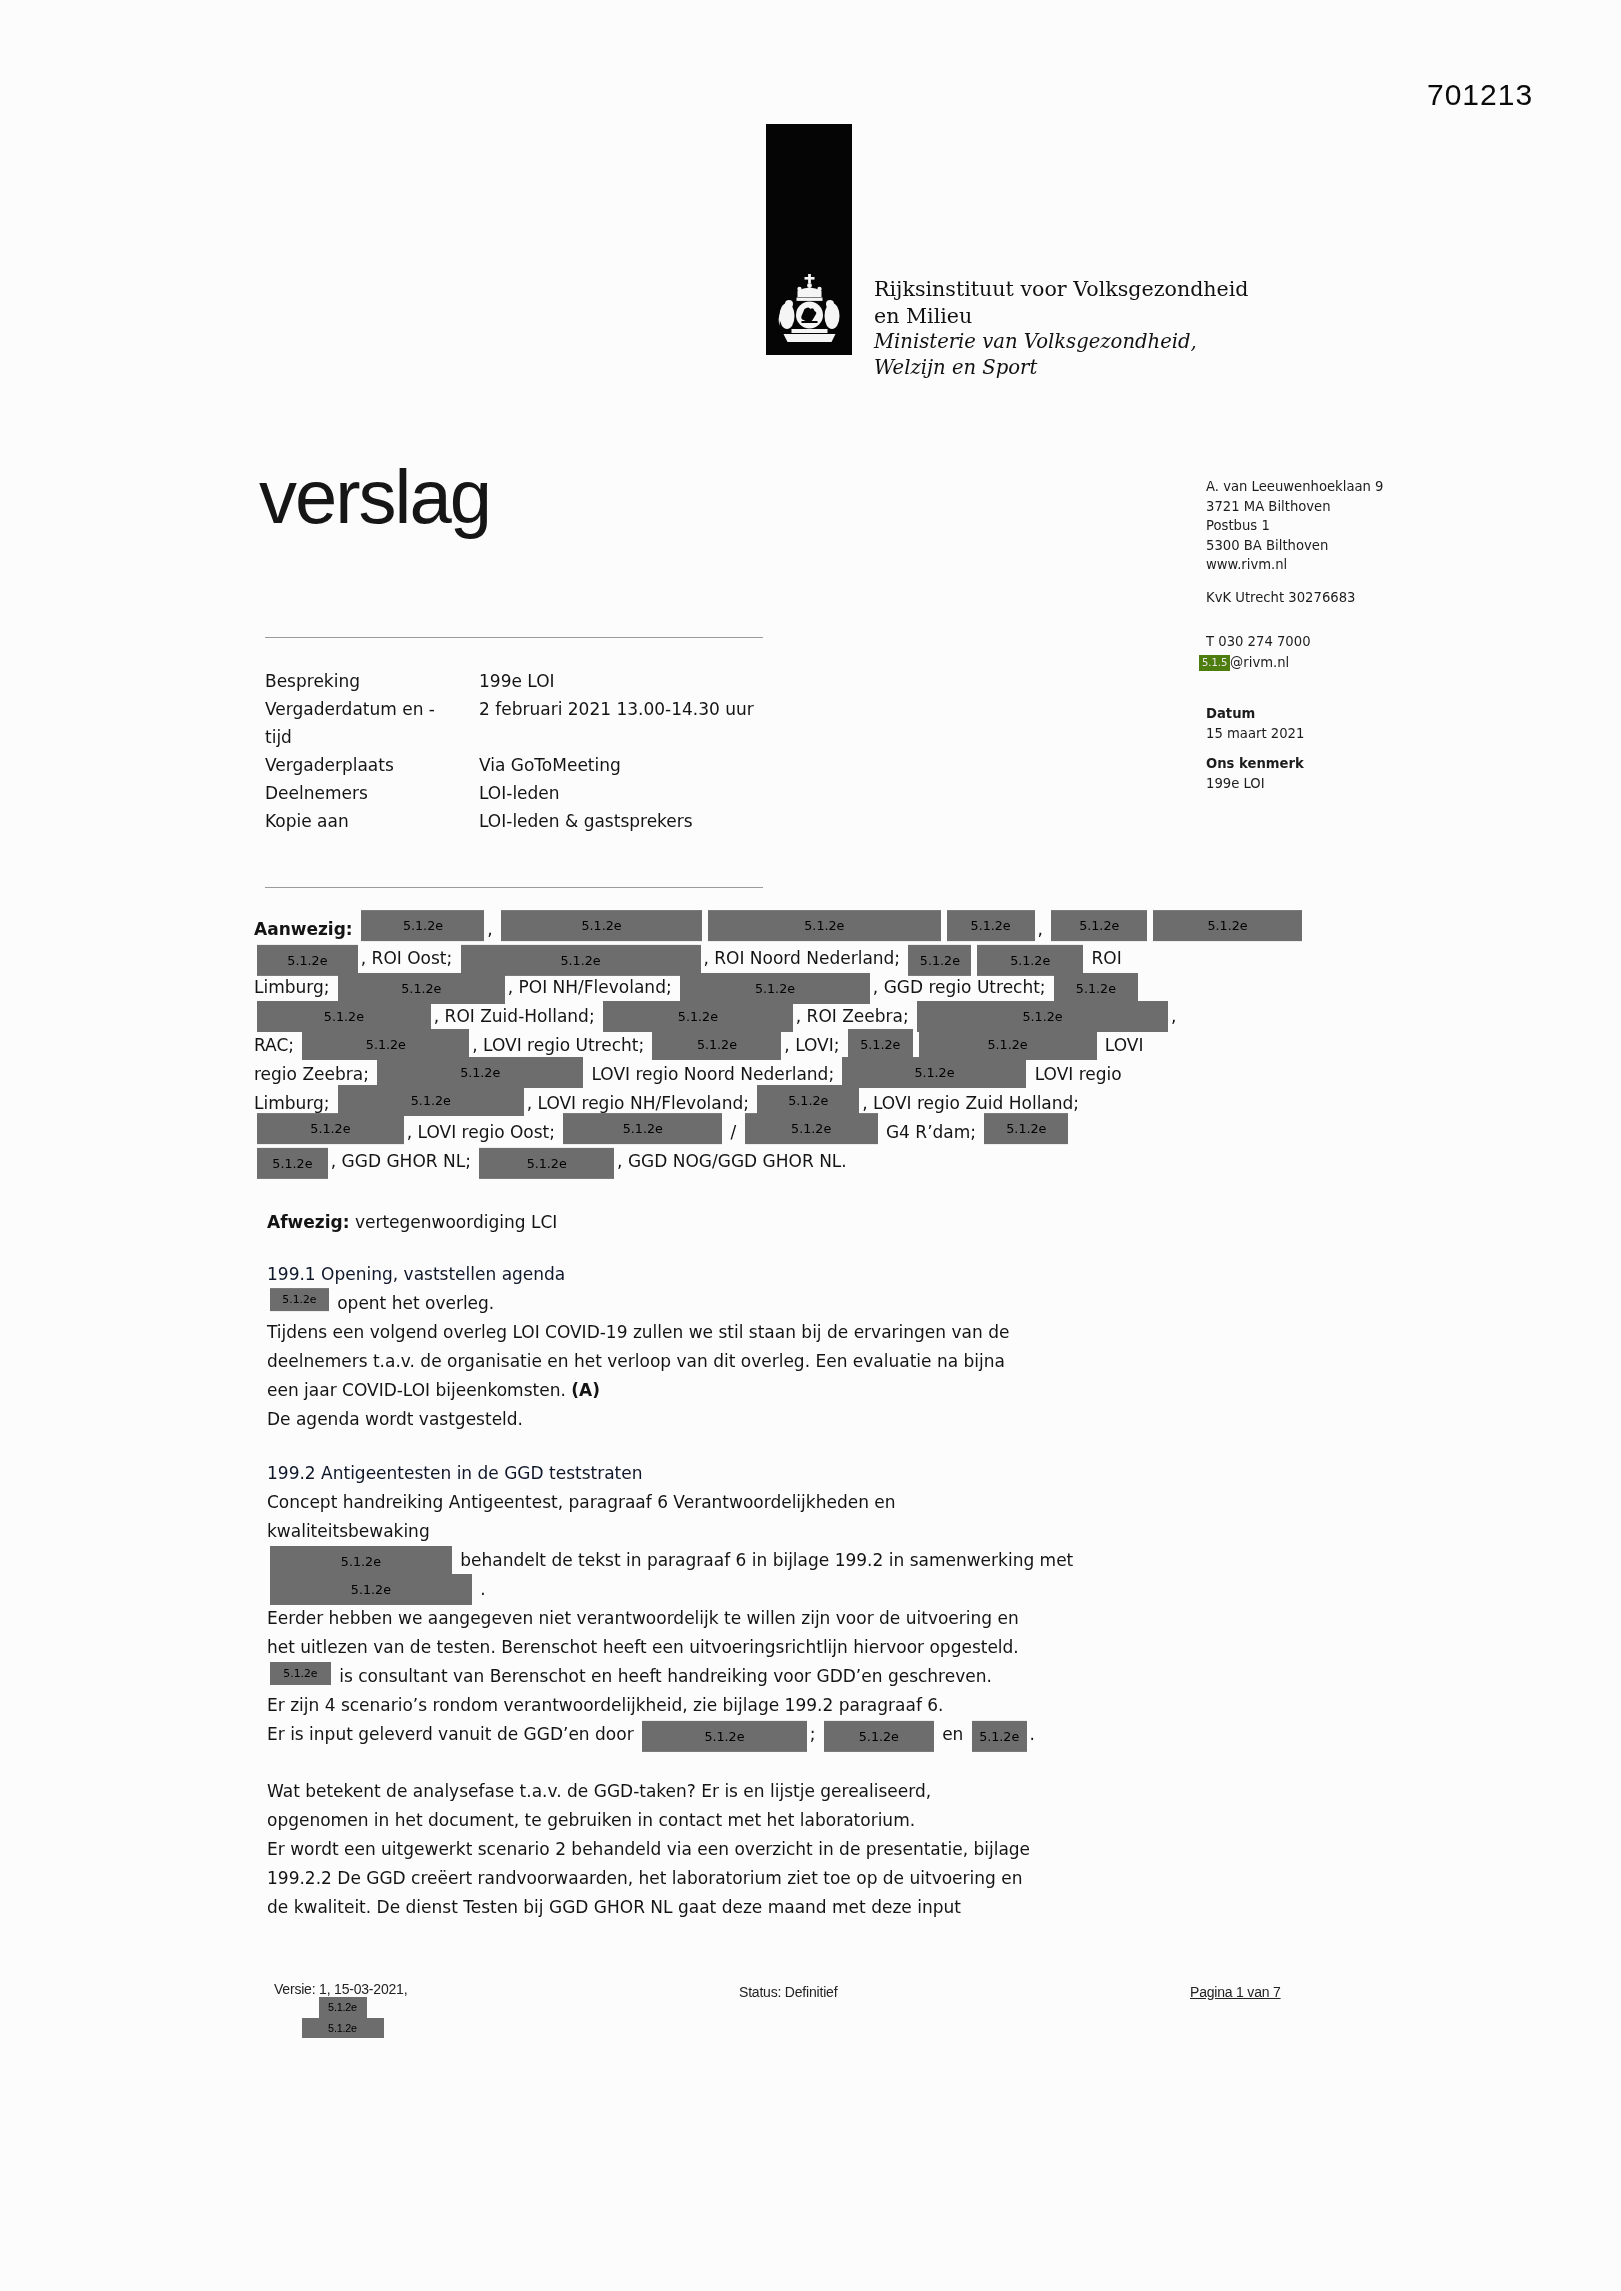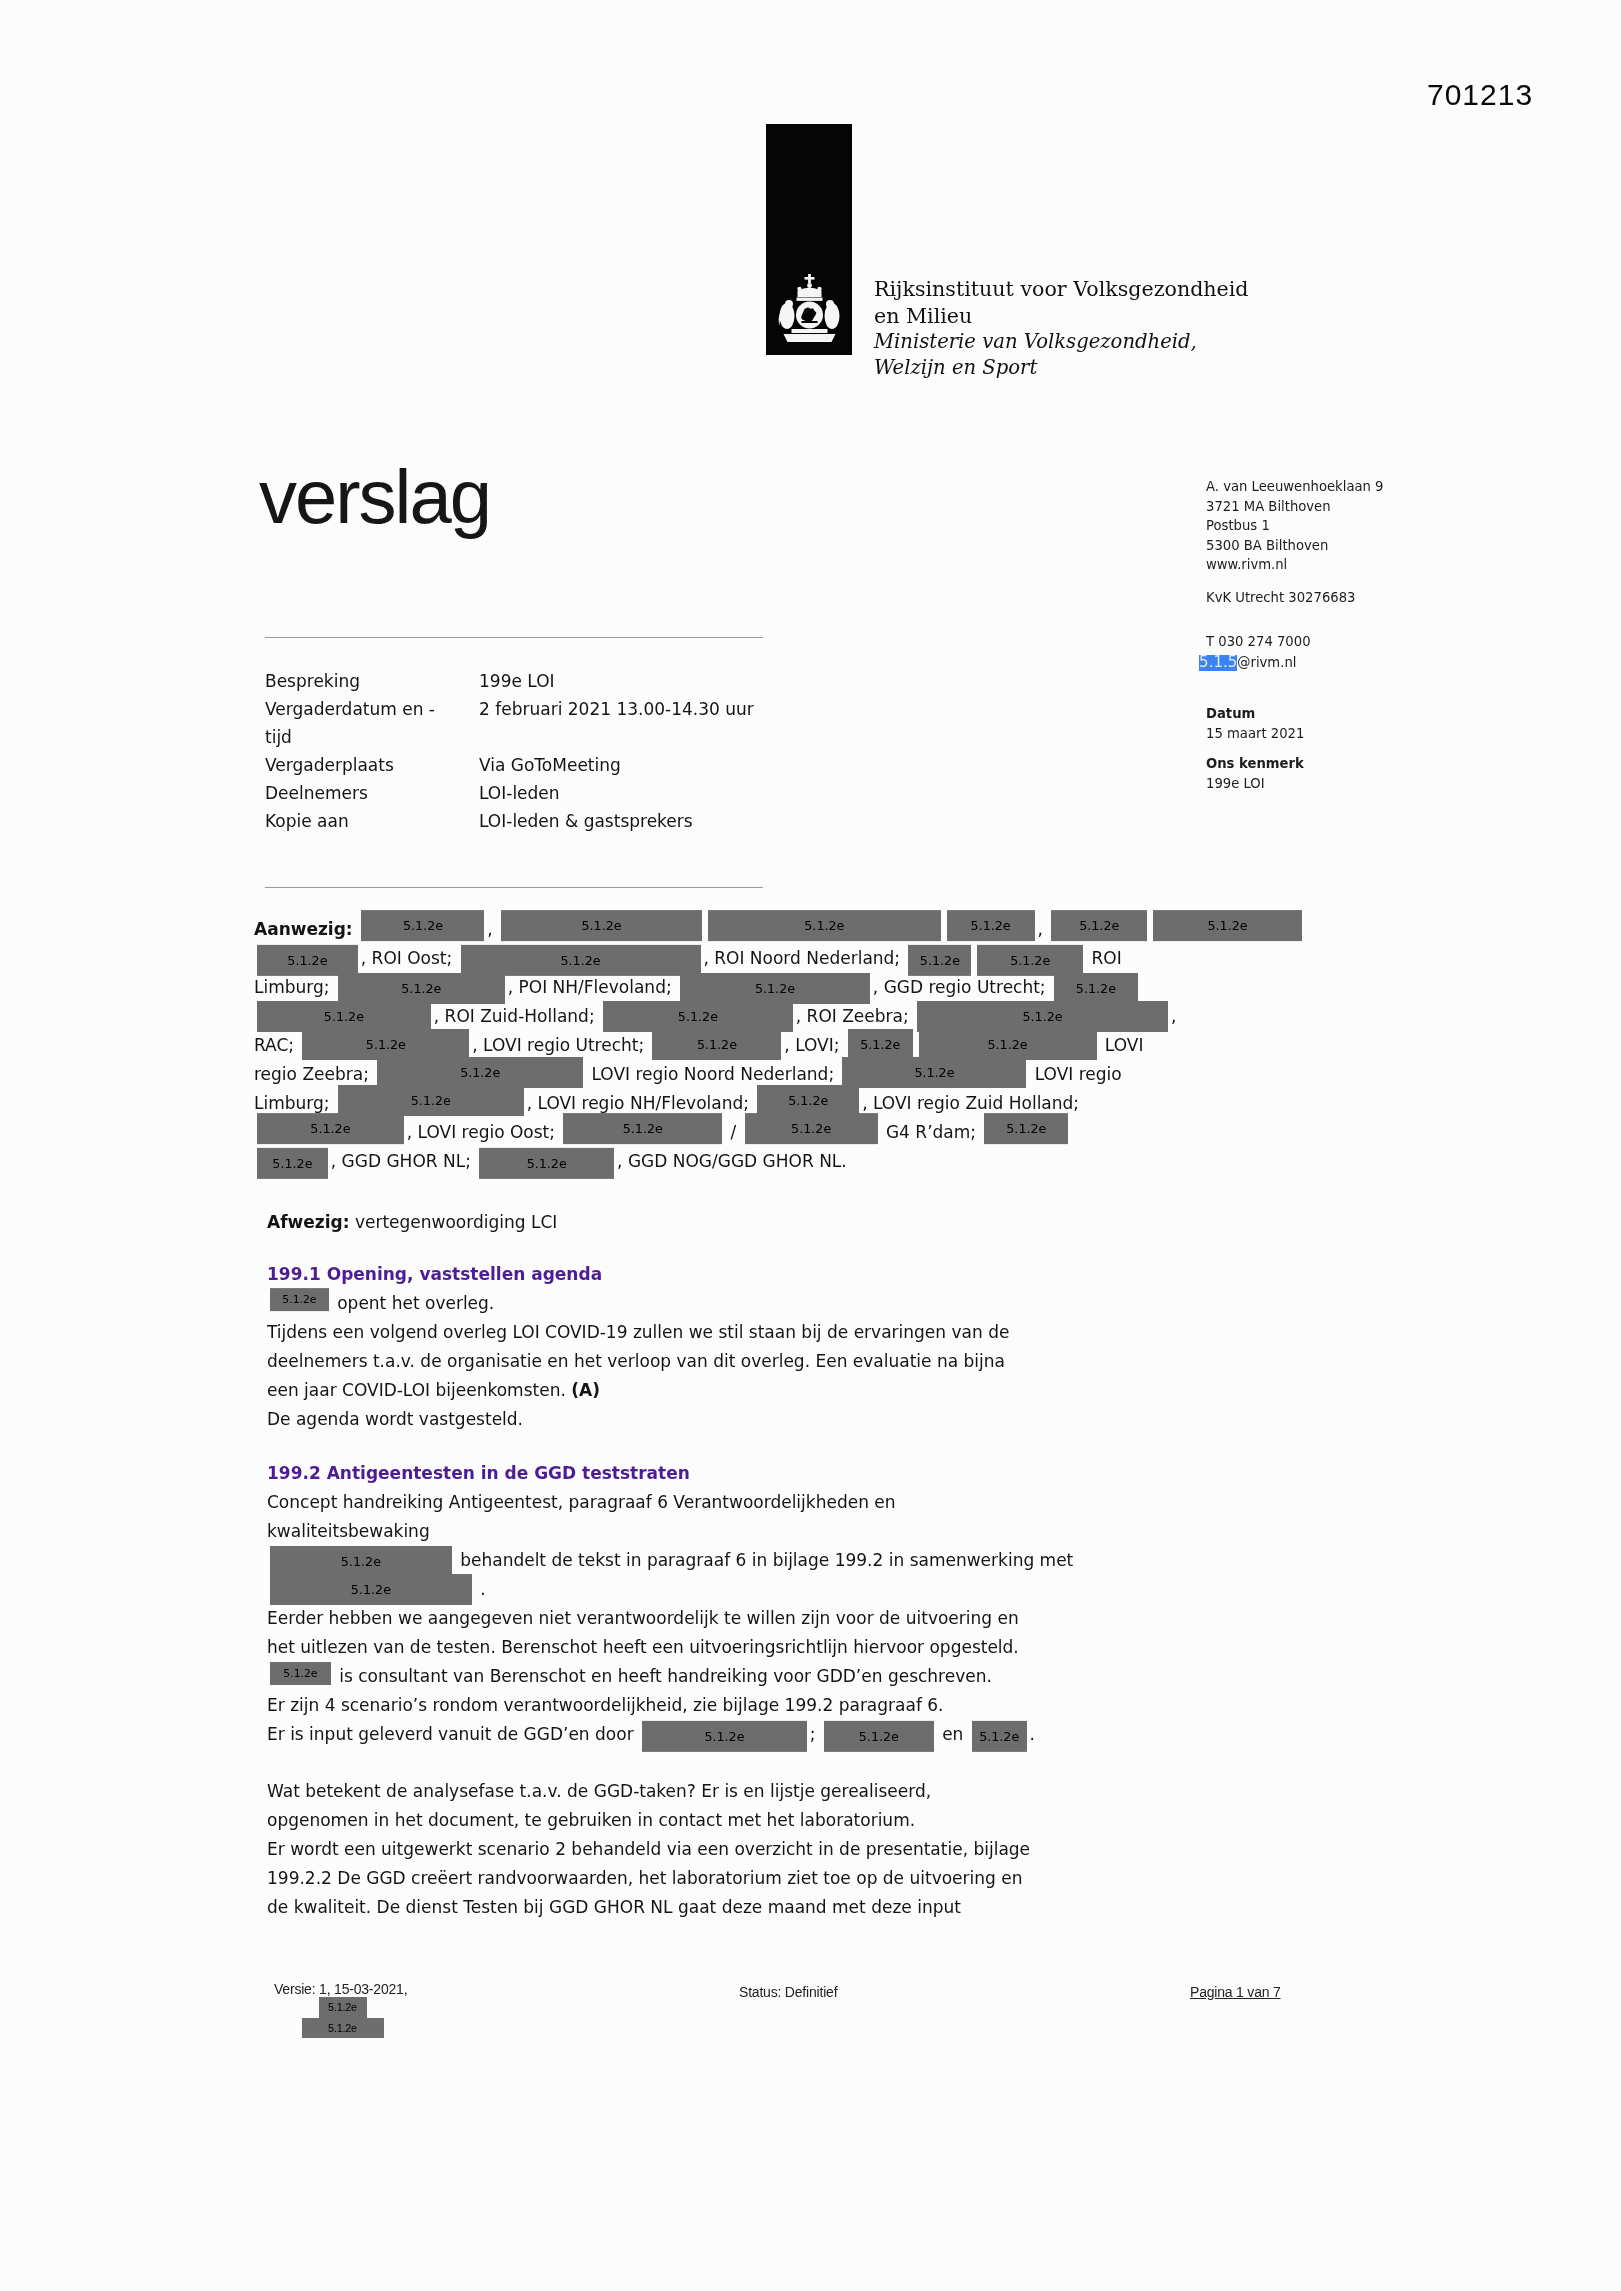--- a/index.html
+++ b/index.html
@@ -20,21 +20,21 @@
   #org-block .ministry{font-style:italic;font-size:19.6px;line-height:25.5px;}
 
   
   #title{left:259px;top:453px;font-family:"Liberation Sans",sans-serif;font-size:76px;font-weight:400;letter-spacing:-2px;color:#161616;}
 
   
   #contact{left:1206px;top:477px;width:255px;font-size:13.2px;line-height:19.6px;color:#1c1c1c;}
   #contact .c-bold{font-weight:bold;}
   .mt13{margin-top:12.7px;} .mt25{margin-top:24.5px;} .mt32{margin-top:31px;} .mt11{margin-top:10.8px;} .mt2{margin-top:2px;}
   .email-row{display:flex;align-items:center;}
-  .email-redact{min-width:31px;height:16.7px;background:#3b82f6;color:#e9e9e9;font-size:15px;display:inline-flex;align-items:center;justify-content:center;margin-left:-6.9px;text-align:center;}
+  .email-redact{min-width:31px;height:16.7px;background:#4d7c0f;color:#e9e9e9;font-size:10px;display:inline-flex;align-items:center;justify-content:center;margin-left:-6.9px;text-align:center;}
 
   
   #meeting{left:265px;top:637px;width:498px;height:251px;box-sizing:border-box;
     border-top:1px solid #9b9b9b;border-bottom:1px solid #9b9b9b;padding-top:29px;
     font-size:17px;line-height:28px;}
   .m-row{display:grid;grid-template-columns:214px 1fr;}
   .m-label{white-space:pre-line;}
 
   
   #attendance{left:254px;top:914px;}
@@ -45,21 +45,21 @@
     height:31px;font-size:12.7px;flex:none;margin:0 2.9px;}
   .redact.small{height:23.5px;font-size:10.8px;}
   .redact.foot{height:20.6px;font-size:10.8px;margin:0 3.9px;}
 
   #afwezig{left:267px;top:1207px;font-size:17px;height:29px;display:flex;align-items:center;white-space:pre;}
 
   .section{position:absolute;left:267px;}
   #section-0{top:1259px;}
   #section-1{top:1458px;}
   #section-2{top:1776px;}
-  .sec-heading{font-weight:bold;font-size:17px;height:29px;display:flex;align-items:center;color:#4c1d95;}
+  .sec-heading{font-weight:normal;font-size:17px;height:29px;display:flex;align-items:center;color:#0f172a;}
 
   
   .footer-item{font-family:"Liberation Sans",sans-serif;font-size:14px;letter-spacing:-0.2px;color:#222;}
   #footer-left{left:274px;top:1981px;}
   #footer-left .f-line{display:flex;align-items:center;height:22.5px;white-space:pre;flex-direction:column;}
   #footer-status{left:739px;top:1984px;}
   #footer-page{left:1190px;top:1984px;text-decoration:underline;}
 </style>
 </head>
 <body>

